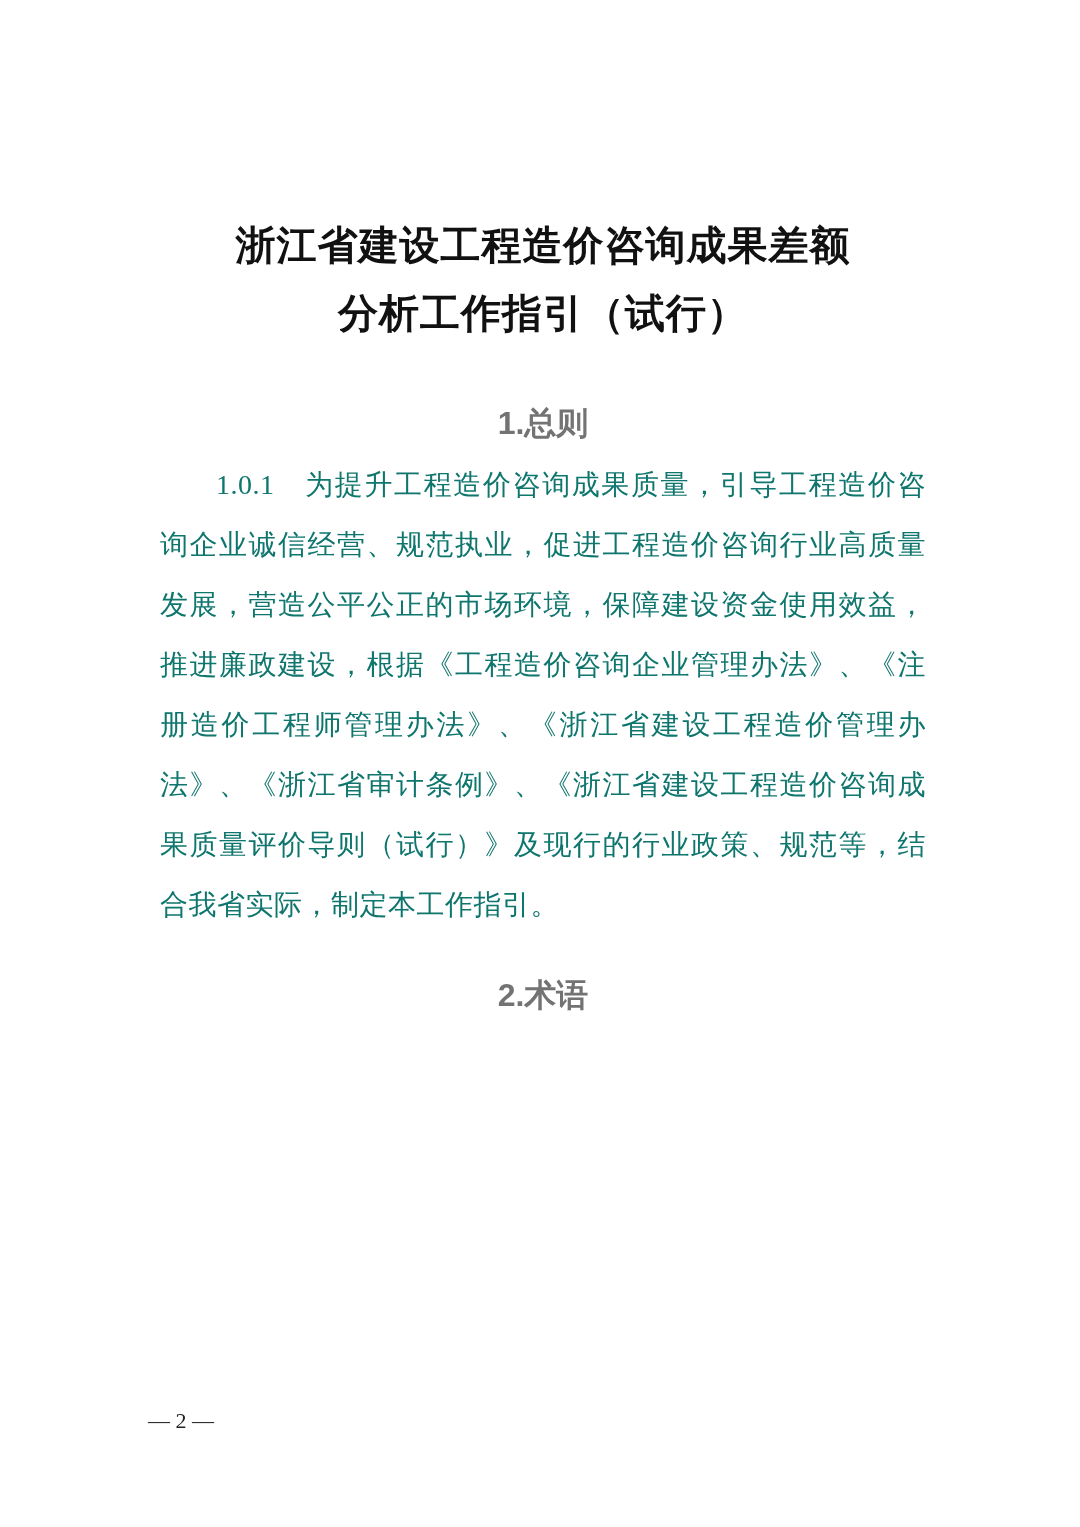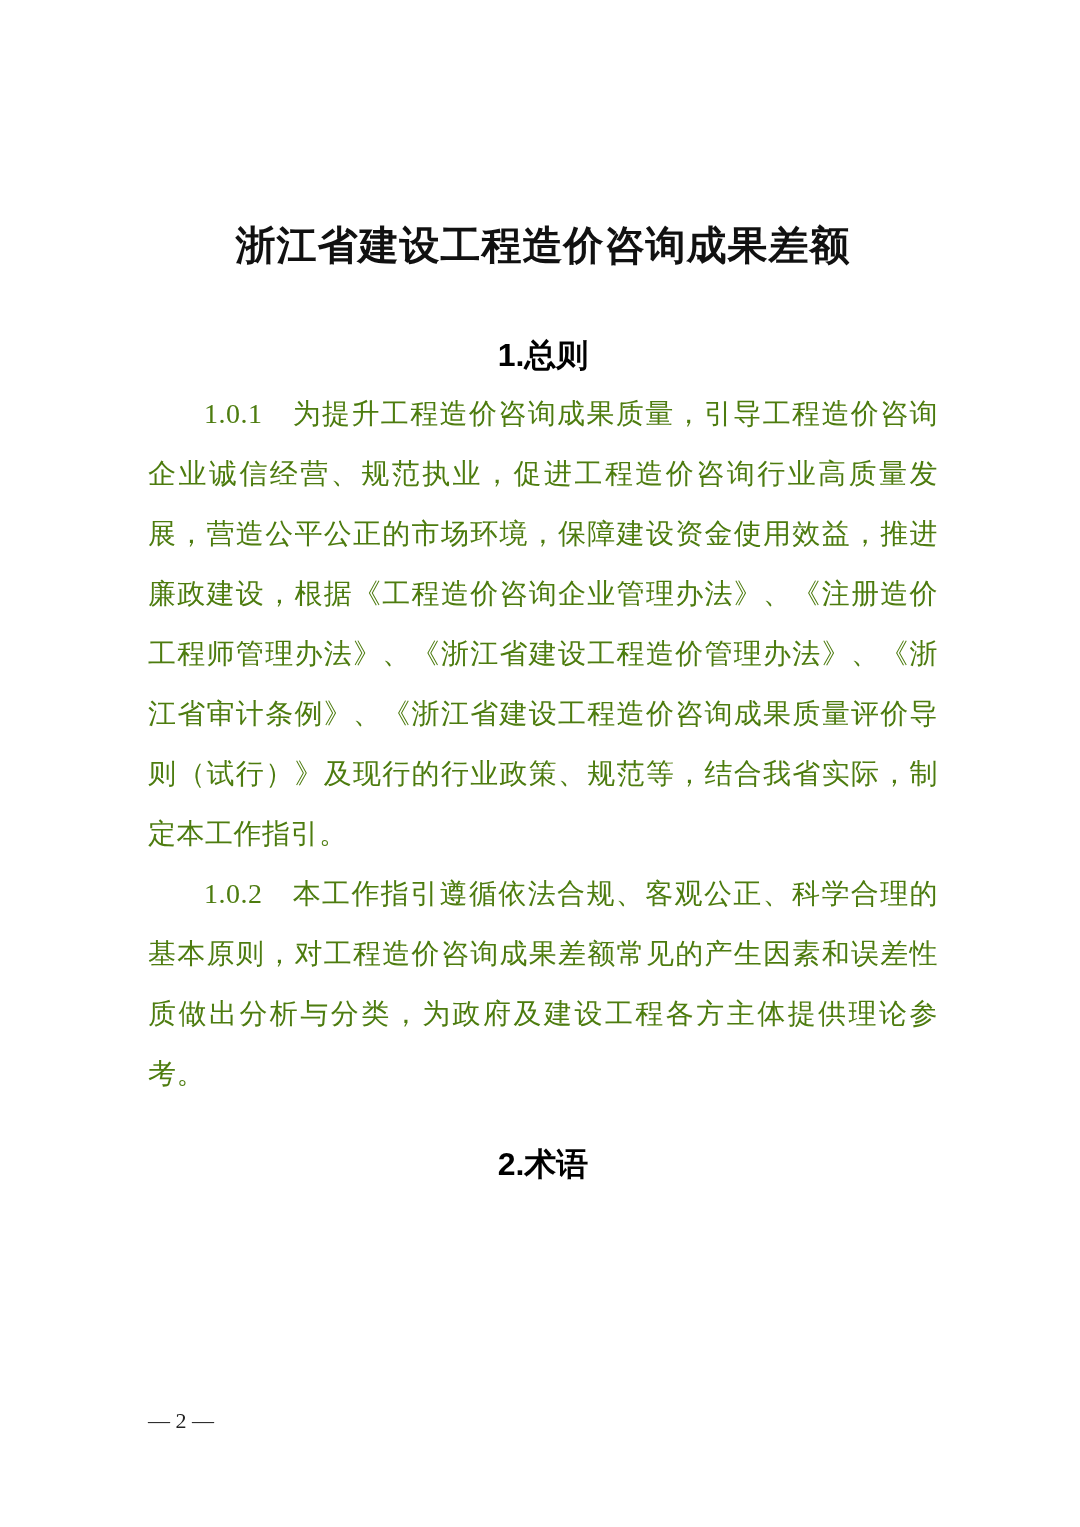--- a/index.html
+++ b/index.html
@@ -34,61 +34,61 @@
   .doc-title .title-line {
     display: block;
   }
   .section-heading {
     margin: 55px 0 0 0;
     text-align: center;
     font-size: 32px;
     line-height: 40px;
     font-weight: bold;
     font-family: "Liberation Sans", sans-serif;
-    color: #000000;
+    color: #737373;
   }
   .section-heading.terms {
     margin-top: 40px;
   }
   .body-block {
     margin-top: 9px;
   }
   .body-para {
-    margin: 0;
+    margin: 12px;
     font-size: 28px;
     line-height: 60px;
     text-align: justify;
     text-justify: inter-character;
     text-indent: 2em;
-    color: #4d7c0f;
+    color: #0f766e;
     letter-spacing: 0.5px;
   }
   .page-number {
     position: absolute;
     left: 148px;
     top: 1406px;
     font-size: 22px;
     line-height: 30px;
     color: #222222;
     font-family: "Liberation Serif", serif;
   }
 </style>
 </head>
 <body>
 
 <div class="page">
 
   <h1 class="doc-title">
     <span class="title-line">浙江省建设工程造价咨询成果差额</span>
+    <span class="title-line">分析工作指引（试行）</span>
   </h1>
 
   <h2 class="section-heading">1.总则</h2>
 
   <div class="body-block">
     <p class="body-para">1.0.1　为提升工程造价咨询成果质量，引导工程造价咨询企业诚信经营、规范执业，促进工程造价咨询行业高质量发展，营造公平公正的市场环境，保障建设资金使用效益，推进廉政建设，根据《工程造价咨询企业管理办法》、《注册造价工程师管理办法》、《浙江省建设工程造价管理办法》、《浙江省审计条例》、《浙江省建设工程造价咨询成果质量评价导则（试行）》及现行的行业政策、规范等，结合我省实际，制定本工作指引。</p>
-    <p class="body-para">1.0.2　本工作指引遵循依法合规、客观公正、科学合理的基本原则，对工程造价咨询成果差额常见的产生因素和误差性质做出分析与分类，为政府及建设工程各方主体提供理论参考。</p>
   </div>
 
   <h2 class="section-heading terms">2.术语</h2>
 
   <div class="page-number">— 2 —</div>
 
 </div>
 
 </body></html>

